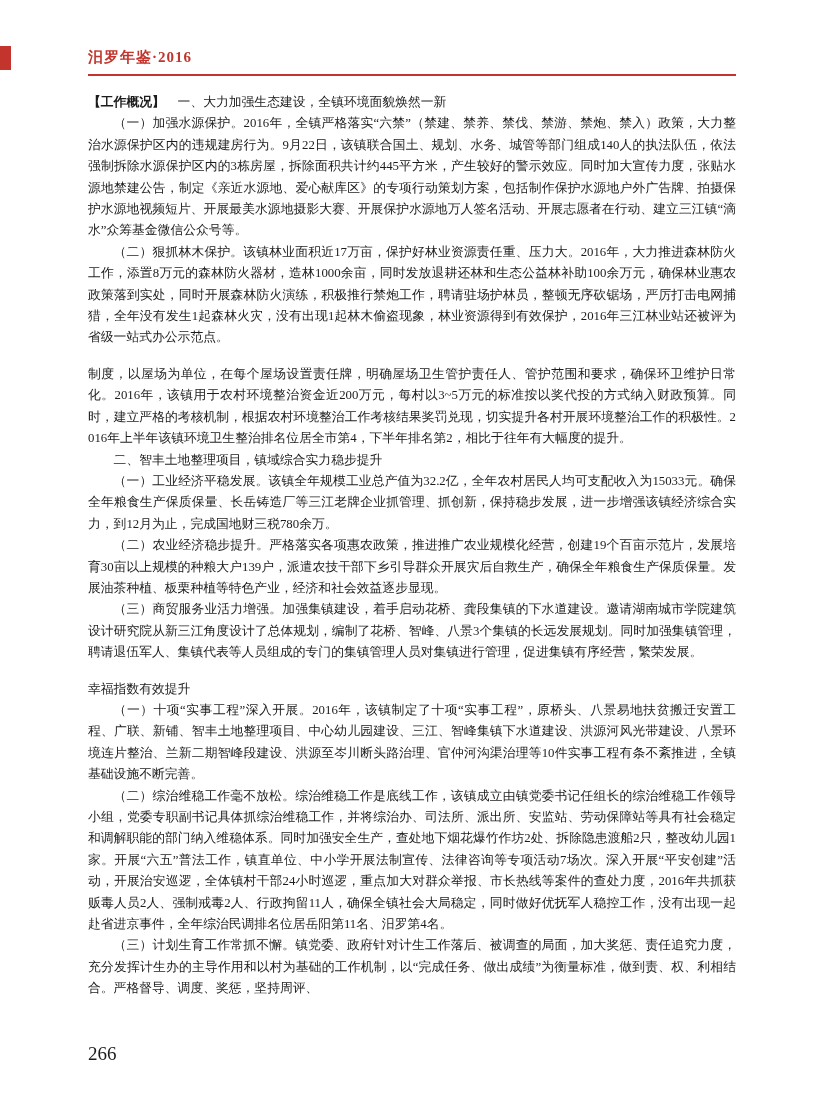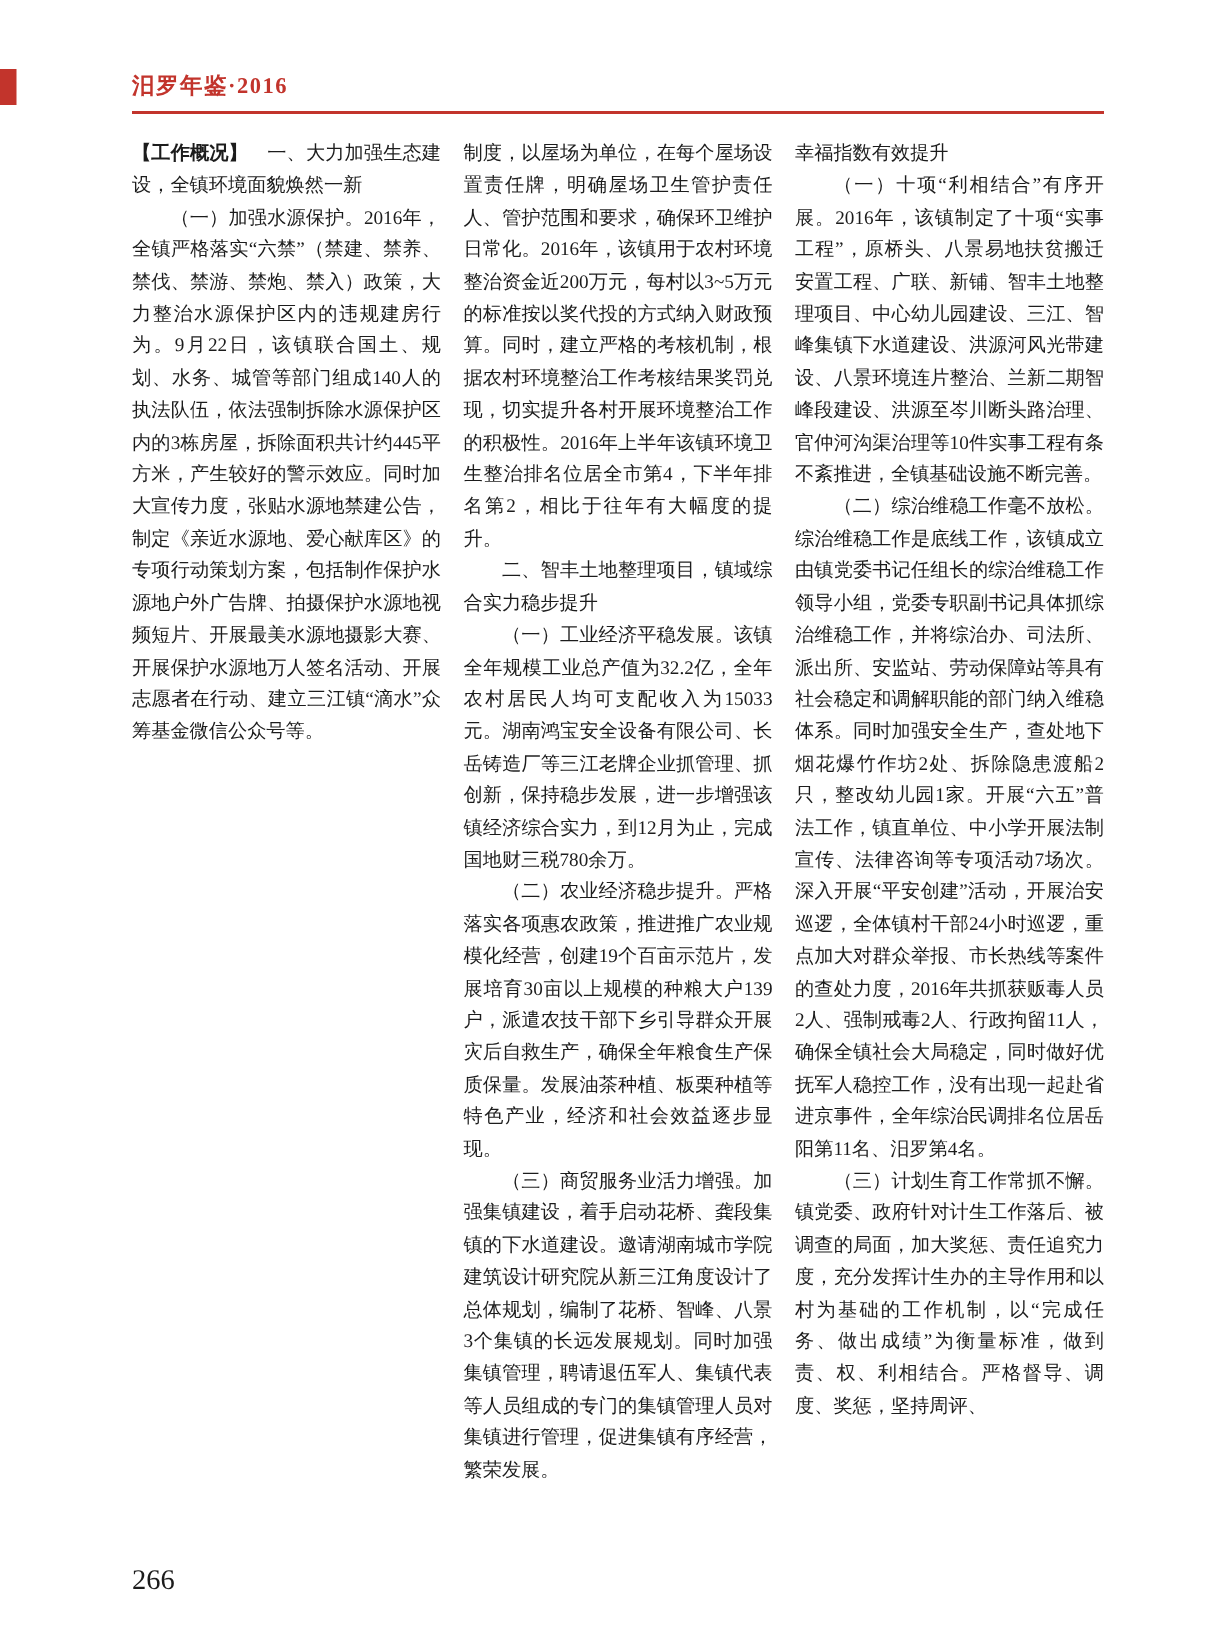--- a/index.html
+++ b/index.html
@@ -35,20 +35,21 @@
   .header-rule {
     margin-top: 7px;
     height: 2px;
     background: #c2342c;
     width: 100%;
   }
   .columns {
     display: flex;
     gap: 15px;
     margin-top: 16px;
+    flex-direction: column;
   }
   .col {
     flex: 1 1 0;
     min-width: 0;
     font-size: 12.8px;
     line-height: 21.4px;
     text-align: justify;
     color: #1c1c1c;
   }
   .col p {
@@ -78,30 +79,31 @@
 
   <header>
     <div class="header-title">汨罗年鉴·2016</div>
     <div class="header-rule"></div>
   </header>
 
   <main class="columns">
     <div class="col" id="col1">
         <p class="no-indent"><b>【工作概况】</b>　一、大力加强生态建设，全镇环境面貌焕然一新</p>
         <p>（一）加强水源保护。2016年，全镇严格落实“六禁”（禁建、禁养、禁伐、禁游、禁炮、禁入）政策，大力整治水源保护区内的违规建房行为。9月22日，该镇联合国土、规划、水务、城管等部门组成140人的执法队伍，依法强制拆除水源保护区内的3栋房屋，拆除面积共计约445平方米，产生较好的警示效应。同时加大宣传力度，张贴水源地禁建公告，制定《亲近水源地、爱心献库区》的专项行动策划方案，包括制作保护水源地户外广告牌、拍摄保护水源地视频短片、开展最美水源地摄影大赛、开展保护水源地万人签名活动、开展志愿者在行动、建立三江镇“滴水”众筹基金微信公众号等。</p>
+        <p>（二）狠抓林木保护。该镇林业面积近17万亩，保护好林业资源责任重、压力大。2016年，大力推进森林防火工作，添置8万元的森林防火器材，造林1000余亩，同时发放退耕还林和生态公益林补助100余万元，确保林业惠农政策落到实处，同时开展森林防火演练，积极推行禁炮工作，聘请驻场护林员，整顿无序砍锯场，严厉打击电网捕猎，全年没有发生1起森林火灾，没有出现1起林木偷盗现象，林业资源得到有效保护，2016年三江林业站还被评为省级一站式办公示范点。</p>
       </div>
     <div class="col" id="col2">
         <p class="no-indent">制度，以屋场为单位，在每个屋场设置责任牌，明确屋场卫生管护责任人、管护范围和要求，确保环卫维护日常化。2016年，该镇用于农村环境整治资金近200万元，每村以3~5万元的标准按以奖代投的方式纳入财政预算。同时，建立严格的考核机制，根据农村环境整治工作考核结果奖罚兑现，切实提升各村开展环境整治工作的积极性。2016年上半年该镇环境卫生整治排名位居全市第4，下半年排名第2，相比于往年有大幅度的提升。</p>
         <p>二、智丰土地整理项目，镇域综合实力稳步提升</p>
-        <p>（一）工业经济平稳发展。该镇全年规模工业总产值为32.2亿，全年农村居民人均可支配收入为15033元。湖南鸿宝安全设备有限公司、长岳铸造厂等三江老牌企业抓管理、抓创新，保持稳步发展，进一步增强该镇经济综合实力，到12月为止，完成国地财三税780余万。</p>
+        <p>（一）工业经济平稳发展。该镇全年规模工业总产值为32.2亿，全年农村居民人均可支配收入为15033元。确保全年粮食生产保质保量、长岳铸造厂等三江老牌企业抓管理、抓创新，保持稳步发展，进一步增强该镇经济综合实力，到12月为止，完成国地财三税780余万。</p>
         <p>（二）农业经济稳步提升。严格落实各项惠农政策，推进推广农业规模化经营，创建19个百亩示范片，发展培育30亩以上规模的种粮大户139户，派遣农技干部下乡引导群众开展灾后自救生产，确保全年粮食生产保质保量。发展油茶种植、板栗种植等特色产业，经济和社会效益逐步显现。</p>
         <p>（三）商贸服务业活力增强。加强集镇建设，着手启动花桥、龚段集镇的下水道建设。邀请湖南城市学院建筑设计研究院从新三江角度设计了总体规划，编制了花桥、智峰、八景3个集镇的长远发展规划。同时加强集镇管理，聘请退伍军人、集镇代表等人员组成的专门的集镇管理人员对集镇进行管理，促进集镇有序经营，繁荣发展。</p>
       </div>
     <div class="col" id="col3">
         <p class="no-indent">幸福指数有效提升</p>
-        <p>（一）十项“利相结合”有序开展。2016年，该镇制定了十项“实事工程”，原桥头、八景易地扶贫搬迁安置工程、广联、新铺、智丰土地整理项目、中心幼儿园建设、三江、智峰集镇下水道建设、洪源河风光带建设、八景环境连片整治、兰新二期智峰段建设、洪源至岑川断头路治理、官仲河沟渠治理等10件实事工程有条不紊推进，全镇基础设施不断完善。</p>
+        <p>（一）十项“实事工程”深入开展。2016年，该镇制定了十项“实事工程”，原桥头、八景易地扶贫搬迁安置工程、广联、新铺、智丰土地整理项目、中心幼儿园建设、三江、智峰集镇下水道建设、洪源河风光带建设、八景环境连片整治、兰新二期智峰段建设、洪源至岑川断头路治理、官仲河沟渠治理等10件实事工程有条不紊推进，全镇基础设施不断完善。</p>
         <p>（二）综治维稳工作毫不放松。综治维稳工作是底线工作，该镇成立由镇党委书记任组长的综治维稳工作领导小组，党委专职副书记具体抓综治维稳工作，并将综治办、司法所、派出所、安监站、劳动保障站等具有社会稳定和调解职能的部门纳入维稳体系。同时加强安全生产，查处地下烟花爆竹作坊2处、拆除隐患渡船2只，整改幼儿园1家。开展“六五”普法工作，镇直单位、中小学开展法制宣传、法律咨询等专项活动7场次。深入开展“平安创建”活动，开展治安巡逻，全体镇村干部24小时巡逻，重点加大对群众举报、市长热线等案件的查处力度，2016年共抓获贩毒人员2人、强制戒毒2人、行政拘留11人，确保全镇社会大局稳定，同时做好优抚军人稳控工作，没有出现一起赴省进京事件，全年综治民调排名位居岳阳第11名、汨罗第4名。</p>
         <p>（三）计划生育工作常抓不懈。镇党委、政府针对计生工作落后、被调查的局面，加大奖惩、责任追究力度，充分发挥计生办的主导作用和以村为基础的工作机制，以“完成任务、做出成绩”为衡量标准，做到责、权、利相结合。严格督导、调度、奖惩，坚持周评、</p>
       </div>
   </main>
 
   <span class="page-number">266</span>
 </div>
 
 </body></html>

